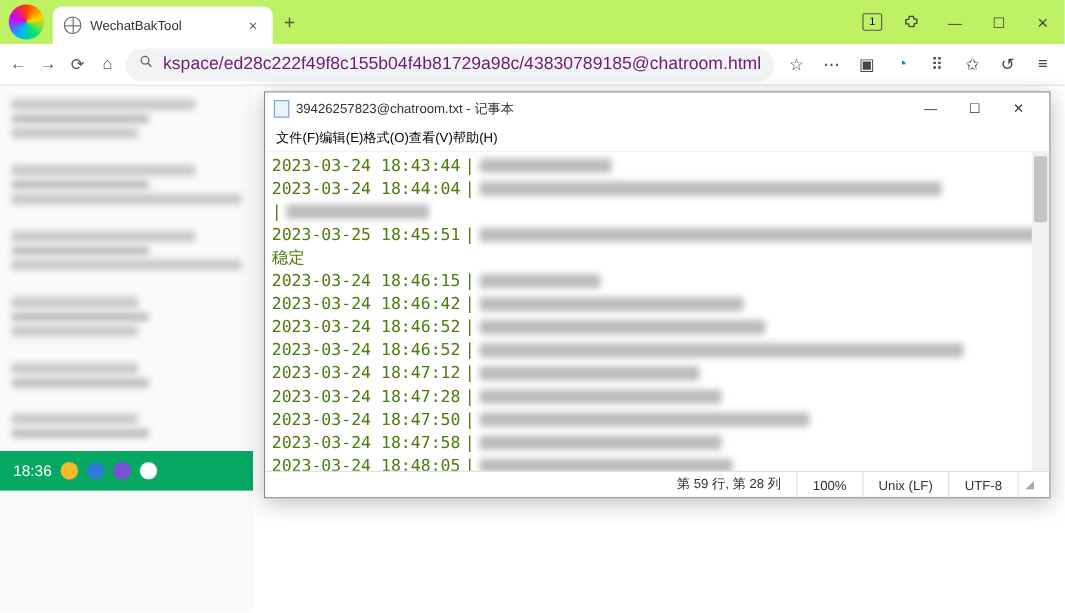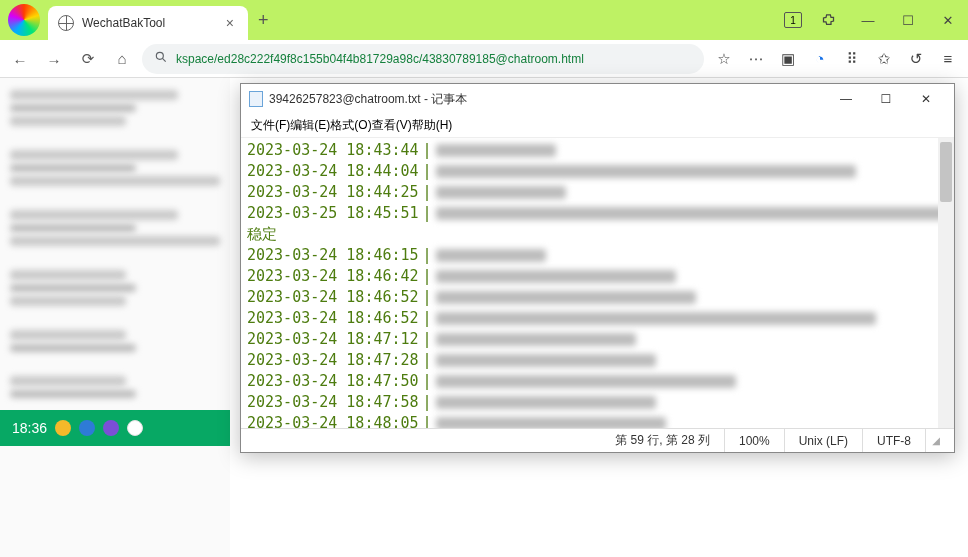--- a/index.html
+++ b/index.html
@@ -15,21 +15,21 @@
   .tab-title { font-size: 12px; color: #333; flex: 1; }
   .tab-close { font-size: 14px; color: #666; padding: 0 4px; cursor: pointer; }
   .new-tab { font-size: 18px; color: #555; padding: 0 10px; align-self: center; cursor: pointer; }
   .win-controls { margin-left: auto; display: flex; align-items: center; height: 100%; }
   .win-btn { width: 40px; height: 32px; display: flex; align-items: center; justify-content: center; color: #444; font-size: 13px; cursor: pointer; }
   .win-badge { border: 1px solid #555; border-radius: 2px; width: 18px; height: 16px; font-size: 10px; display:flex; align-items:center; justify-content:center; margin-right: 6px; }
 
   
   .addr-row { height: 38px; background: #fff; border-bottom: 1px solid #ddd; display: flex; align-items: center; padding: 0 6px; gap: 6px; }
   .nav-btn { width: 28px; height: 28px; display:flex; align-items:center; justify-content:center; color:#555; border-radius:50%; cursor:pointer; font-size: 15px; }
-  .addr-box { flex: 1; height: 30px; background: #f1f3f4; border-radius: 15px; display:flex; align-items:center; padding: 0 12px; gap: 8px; color:#15803d; font-size: 12px; }
+  .addr-box { flex: 1; height: 30px; background: #f1f3f4; border-radius: 15px; display:flex; align-items:center; padding: 0 12px; gap: 8px; color:#701a75; font-size: 16px; }
   .addr-box .mag { color:#5f6368; }
   .addr-actions { display:flex; gap: 4px; align-items:center; }
   .addr-ico { width: 28px; height: 28px; display:flex; align-items:center; justify-content:center; color:#444; cursor:pointer; font-size: 15px; }
 
   
   .page-bg { position: relative; height: calc(557px - 78px); background: #fff; }
   .chatlist { width: 230px; height: 100%; background: #fafafa; }
   .chat-item { padding: 8px 10px; }
   .blur-line { height: 10px; background: #c9c9c9; filter: blur(3px); border-radius: 4px; margin: 4px 0; }
   .blur-line.short { width: 55%; }
@@ -165,21 +165,20 @@
             <span>2023-03-24 18:43:44</span>
             <span> | </span>
             <span class="np-blur" style="width: 120px;"></span>
           </div>
           <div class="np-line">
             <span>2023-03-24 18:44:04</span>
             <span> | </span>
             <span class="np-blur" style="width: 420px;"></span>
           </div>
           <div class="np-line">
-            <span>2023-03-24 18:44:25</span>
             <span> | </span>
             <span class="np-blur" style="width: 130px;"></span>
           </div>
           <div class="np-line">
             <span>2023-03-25 18:45:51</span>
             <span> | </span>
             <span class="np-blur" style="width: 540px;"></span>
           </div>
           <div class="np-line">稳定</div>
           <div class="np-line">

